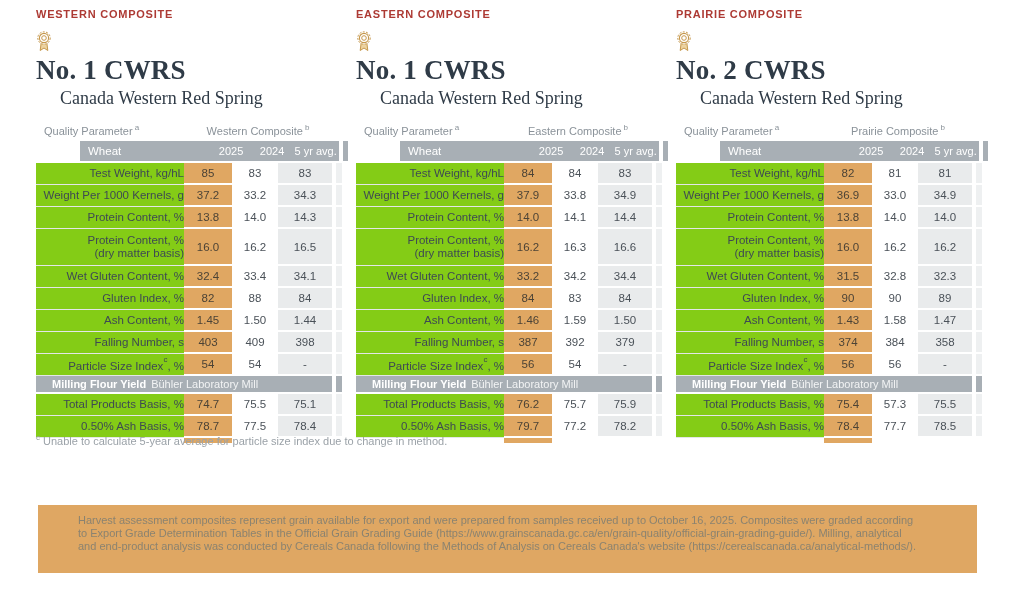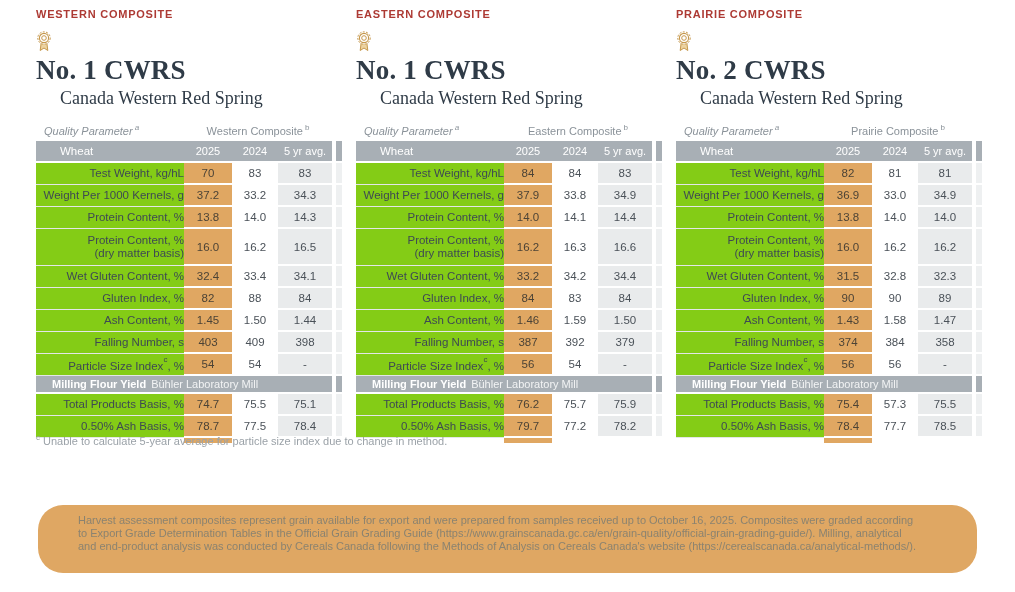--- a/index.html
+++ b/index.html
@@ -13,59 +13,59 @@
   .medal{display:block;margin-top:6px;}
   .medal svg{display:block;}
   .grade{font-family:"Liberation Serif","DejaVu Serif",serif;font-size:27px;font-weight:700;
          color:#2F3B47;margin:0;line-height:30px;letter-spacing:.2px;}
   .subtitle{font-family:"Liberation Serif","DejaVu Serif",serif;font-size:18px;color:#2F3B47;
             margin:3px 0 0 24px;line-height:20px;}
 
   
   .caption{display:flex;align-items:flex-end;margin-top:11px;height:18px;padding-bottom:3px;
            color:#8A9299;font-size:11px;}
-  .cap-left{width:148px;padding-left:8px;box-sizing:border-box;font-style:italic;}
+  .cap-left{width:148px;padding-left:8px;box-sizing:border-box;}
   .cap-right{width:148px;text-align:center;}
   .caption sup{font-size:8px;margin-left:2px;}
 
   
   .tbl{margin-top:1px;}
   .row{display:flex;height:22px;}
   .row.tall{height:37px;}
   .row.secrow{height:18px;}
   .cell{box-sizing:border-box;border-bottom:2px solid #fff;display:flex;align-items:center;font-size:11.5px;}
   .w-label{width:148px;}
   .w1{width:48px;} .w2{width:46px;} .w3{width:54px;}
   .label{border-bottom:1px solid #E3E6E7;padding-left:8px;color:#3E4A53;
          flex-direction:column;align-items:flex-end;justify-content:center;background:#84cc16;}
   .lab-line{line-height:13px;white-space:nowrap;}
   .lab-line sup{font-size:8px;position:relative;top:-3px;}
   .val{justify-content:center;color:#4A5158;background:#fff;}
   .bg-orange{background:#E0A762;color:#4C4336;}
   .bg-avg{background:#E9EBEC;}
   .bg-head{background:#A8AFB5;color:#fff;}
-  .hcorner{padding-left:24px;color:#fff;font-size:11.5px;}
+  .hcorner{padding-left:8px;color:#fff;font-size:11.5px;margin-left:44px;}
   .hval{font-size:11px;}
   .gap{width:4px;background:#fff;}
   .strip{width:6px;background:#EEF0F1;border-bottom:2px solid #fff;box-sizing:border-box;}
   .strip.bg-head{background:#A8AFB5;}
   .sec{width:296px;background:#A8AFB5;border-bottom:2px solid #fff;color:#fff;padding-left:16px;
        font-size:11px;display:flex;align-items:center;gap:5px;box-sizing:border-box;}
   .sec b{font-weight:700;}
   .sec span{opacity:.85;}
   .tail{height:5px;width:48px;margin-left:148px;background:#E0A762;}
 
   
   .footnotes{position:absolute;left:36px;top:431px;width:965px;color:#9BA2A8;font-size:11px;}
   .fn{margin-bottom:8px;line-height:14px;}
   .fn sup{font-size:8px;margin-right:3px;}
 
   
   .notebox{position:absolute;left:38px;top:505px;width:939px;height:68px;background:#DFA763;
-           box-sizing:border-box;padding:9px 58px 9px 40px;border-radius:25px;}
+           box-sizing:border-box;padding:9px 58px 9px 40px;}
   .notebox p{margin:0;font-size:11px;line-height:13px;color:#8B8370;}
 </style>
 </head>
 <body>
 
 <div class="page">
   <div id="panels">
       <section class="panel" style="left: 36px;">
         <div class="region-label">WESTERN COMPOSITE</div>
         <div class="grade-row">
@@ -90,21 +90,21 @@
             <div class="cell val hval w1 bg-head">2025</div>
             <div class="cell val hval w2 bg-head">2024</div>
             <div class="cell val hval w3 bg-head">5 yr avg.</div>
             <div class="gap"></div>
             <div class="strip bg-head"></div>
           </div>
           <div class="row">
             <div class="cell label w-label">
               <div class="lab-line"><span>Test Weight, kg/hL</span></div>
             </div>
-            <div class="cell val w1 bg-orange">70</div>
+            <div class="cell val w1 bg-orange">85</div>
             <div class="cell val w2">83</div>
             <div class="cell val w3 bg-avg">83</div>
             <div class="gap"></div>
             <div class="strip"></div>
           </div>
           <div class="row">
             <div class="cell label w-label">
               <div class="lab-line"><span>Weight Per 1000 Kernels, g</span></div>
             </div>
             <div class="cell val w1 bg-orange">37.2</div>

